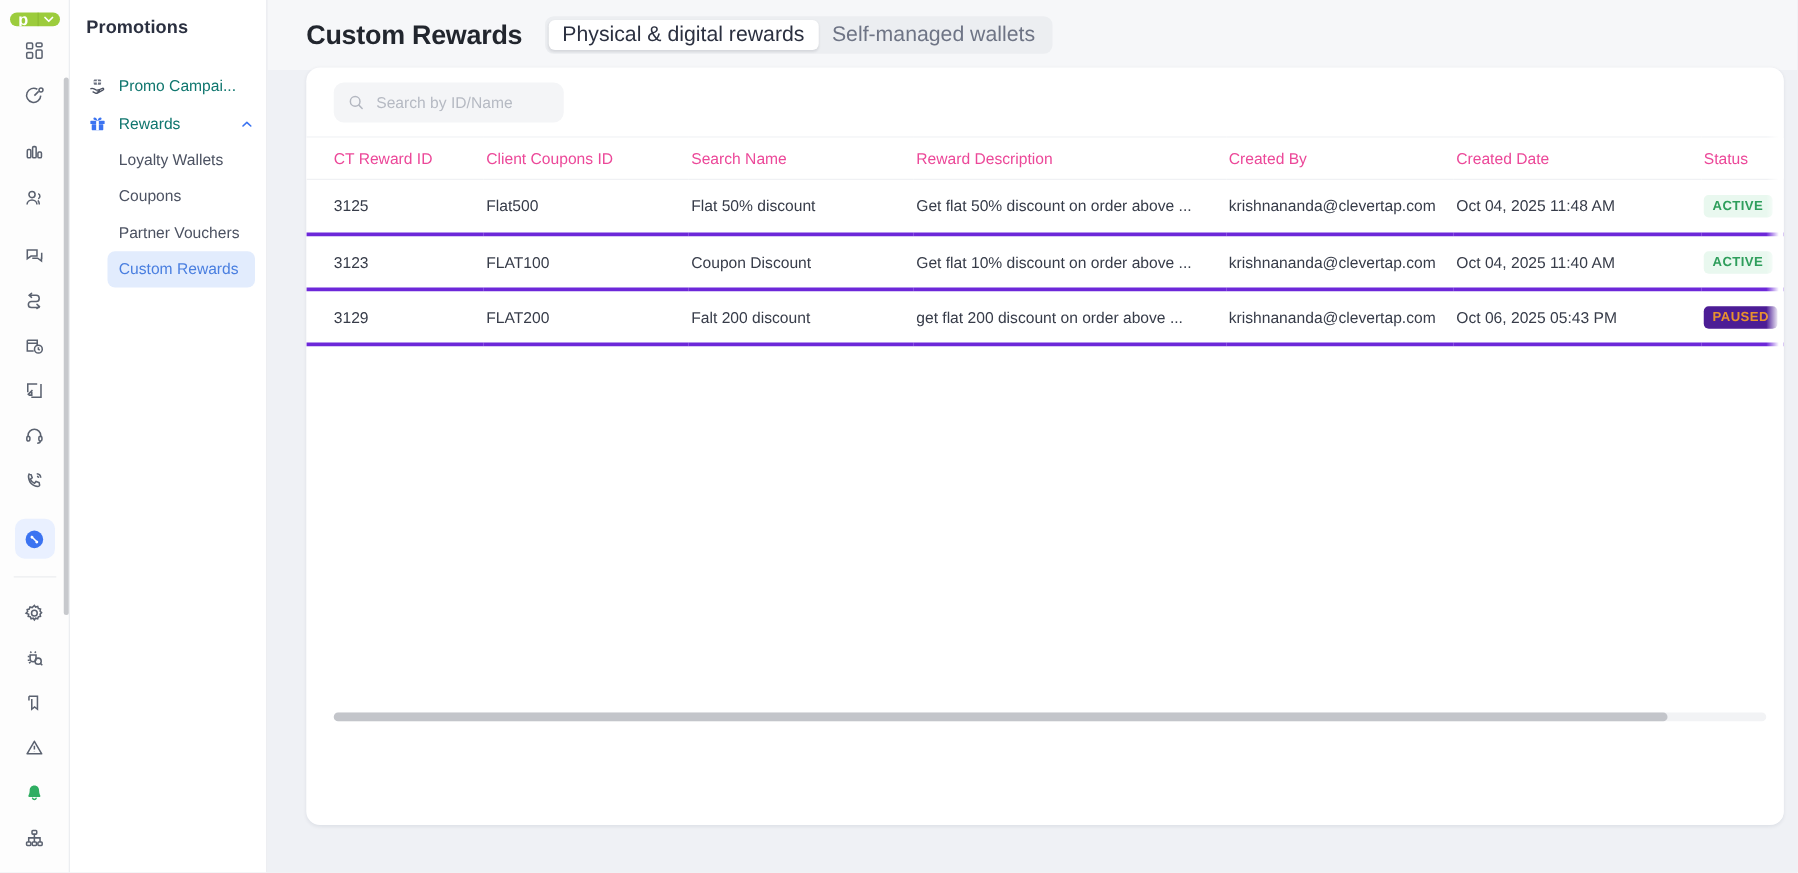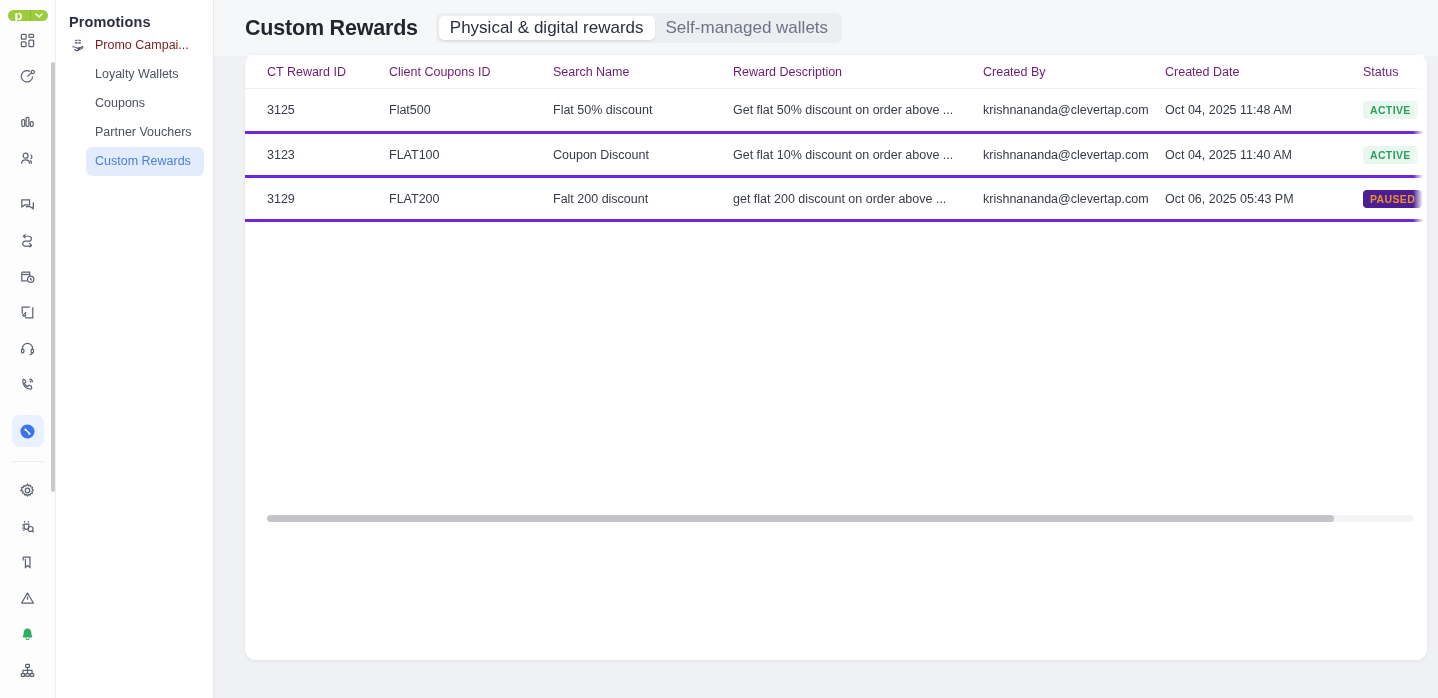--- a/index.html
+++ b/index.html
@@ -61,26 +61,26 @@
   
   .subnav {
     width: 158px; height: 698px;
     background: #ffffff;
     border-right: 1px solid #e7e9ee;
     padding-top: 14px;
     position: relative; z-index: 2;
   }
   .subnav-title {
     font-size: 14.5px; font-weight: 700; color: #2b3040;
-    padding: 0 0 0 13px; letter-spacing: .1px;
+    padding: 0 0 0 13px; margin-bottom: 24px; letter-spacing: .1px;
   }
   .nav-item {
     display: flex; align-items: center; gap: 9px;
     height: 30px; padding: 0 10px 0 13px;
-    font-size: 12.5px; color: #7f1d1d;
+    font-size: 12.5px; color: #0f766e;
   }
   .nav-item .nav-ico { width: 17px; height: 17px; display: flex; align-items: center; justify-content: center; flex: 0 0 17px; }
   .nav-item .nav-label { flex: 1; white-space: nowrap; overflow: hidden; }
   .nav-item .nav-caret { display: flex; align-items: center; }
   .nav-sub {
     display: block;
     margin: 0 9px 0 30px;
     height: 29px; line-height: 29px;
     padding: 0 9px;
     font-size: 12.5px; color: #4c5262;
@@ -149,21 +149,21 @@
     border: none; outline: none; background: transparent;
     font-family: "Liberation Sans", sans-serif;
     font-size: 12.5px; color: #3c4150; width: 100%;
   }
   .search-input::placeholder { color: #b6bac3; }
 
   .table-scroll { position: relative; height: 482px; overflow: hidden; }
   table { width: 1330px; border-collapse: collapse; table-layout: fixed; }
   thead th {
     text-align: left; font-weight: 400;
-    font-size: 12.5px; color: #701a75;
+    font-size: 12.5px; color: #ec4899;
     height: 34px; padding: 0 0 0 2px;
     border-top: 1px solid #f0f1f4;
     border-bottom: 1px solid #f0f1f4;
     background: #fff; white-space: nowrap;
   }
   tbody td {
     font-size: 12.5px; color: #373c49;
     height: 44px; padding: 0 0 0 2px;
     border-bottom: 3px solid #6d28d9;
     white-space: nowrap; overflow: hidden; text-overflow: ellipsis;
@@ -369,39 +369,66 @@
         <svg width="16" height="16" viewBox="0 0 18 18" fill="none" stroke="#4c5262" stroke-width="1.2">
             <rect x="5.6" y="3" width="6.6" height="4.6" rx=".8" fill="#6b7180" stroke="none"></rect>
             <path d="M8.9 3v4.6M5.6 5.1h6.6" stroke="#ffffff" stroke-width="1"></path>
             <path d="M2.6 11.4c1.2-.9 2.2-.6 3.3 0l2 1.1h2.3c.7 0 .9.9.2 1.2l-2.2.8"></path>
             <path d="M9.2 12.6l4.3-1.7c.9-.3 1.5.8.7 1.3l-5.3 3c-.6.3-1.1.3-1.7 0l-2.6-1.3"></path>
           </svg>
       </span>
       <span class="nav-label">Promo Campai...</span>
     </div>
 
+    <div class="nav-item">
+      <span class="nav-ico">
+        <svg width="16" height="16" viewBox="0 0 18 18">
+            <rect x="2.6" y="6.4" width="12.8" height="2.8" rx=".5" fill="#3b73f1"></rect>
+            <rect x="3.8" y="9.4" width="10.4" height="5.4" rx=".6" fill="#3b73f1"></rect>
+            <rect x="7.8" y="6.4" width="2.4" height="8.4" fill="#ffffff"></rect>
+            <path d="M9 6.2C8.4 4.4 7.6 3.3 6.3 3.3c-1 0-1.5 1.4-.3 2.1.6.4 1.8.7 3 .8zM9 6.2c.6-1.8 1.4-2.9 2.7-2.9 1 0 1.5 1.4.3 2.1-.6.4-1.8.7-3 .8z" fill="#3b73f1"></path>
+          </svg>
+      </span>
+      <span class="nav-label">Rewards</span>
+      <span class="nav-caret">
+        <svg width="11" height="11" viewBox="0 0 12 12">
+            <path d="M2.6 7.4L6 4.2l3.4 3.2" fill="none" stroke="#3b73f1" stroke-width="1.4" stroke-linecap="round" stroke-linejoin="round"></path>
+          </svg>
+      </span>
+    </div>
 
     <div class="nav-sub">Loyalty Wallets</div>
     <div class="nav-sub">Coupons</div>
     <div class="nav-sub">Partner Vouchers</div>
     <div class="nav-sub active">Custom Rewards</div>
   </div>
 
   <div class="main">
 
     <div class="topbar">
       <div class="page-title">Custom Rewards</div>
       <div class="segmented">
         <div class="seg-tab active">Physical &amp; digital rewards</div>
         <div class="seg-tab">Self-managed wallets</div>
       </div>
     </div>
 
     <div class="card">
 
+      <div class="card-toolbar">
+        <div class="search-box">
+          <span class="s-ico">
+            <svg width="14" height="14" viewBox="0 0 16 16" fill="none" stroke="#b3b7c0" stroke-width="1.35">
+                <circle cx="7" cy="7" r="4.4"></circle>
+                <path d="M10.4 10.4l3 3" stroke-linecap="round"></path>
+              </svg>
+          </span>
+          <input class="search-input" type="text" placeholder="Search by ID/Name" style="">
+        </div>
+      </div>
 
       <div class="table-scroll">
         <table>
           <colgroup>
             <col style="width:142px">
               <col style="width:164px">
               <col style="width:180px">
             <col style="width:250px">
               <col style="width:182px">
               <col style="width:198px">

